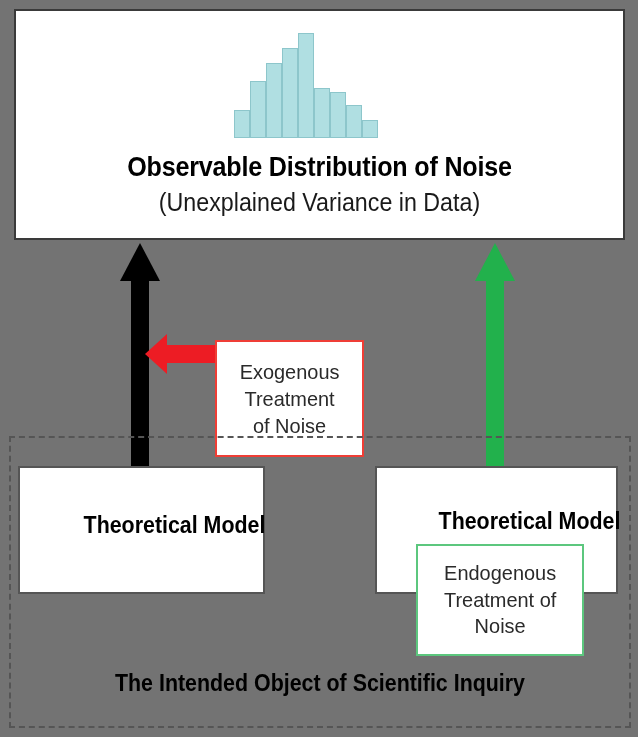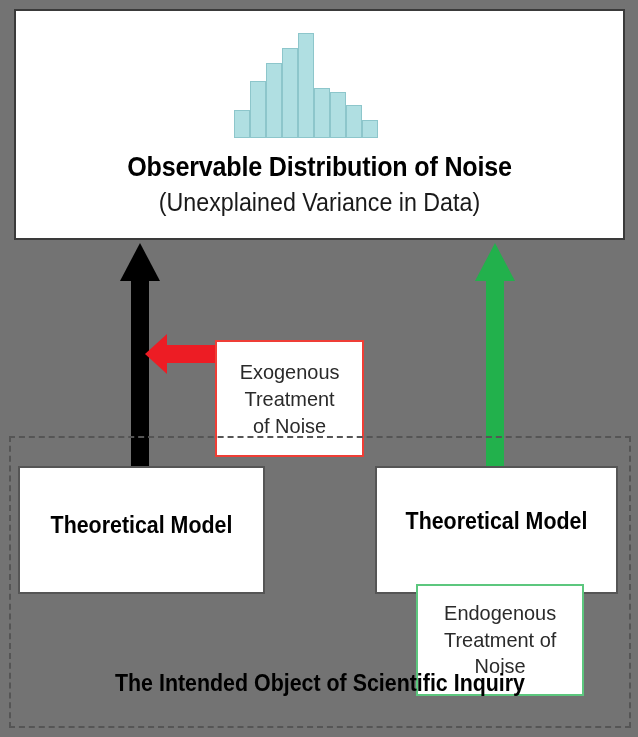--- a/index.html
+++ b/index.html
@@ -169,20 +169,21 @@
     box-sizing: border-box;
     background: transparent;
   }
 
   
   .model-box {
     position: absolute;
     border: 2px solid #555555;
     box-sizing: border-box;
     background: #ffffff;
+    padding-left: 33px;
   }
   .model-box.left {
     left: 18px;
     top: 466px;
     width: 247px;
     height: 128px;
   }
   .model-box.right {
     left: 375px;
     top: 466px;
@@ -207,21 +208,20 @@
     left: 416px;
     top: 544px;
     width: 168px;
     height: 112px;
     border: 2px solid #5cc77e;
     box-sizing: border-box;
     background: #ffffff;
     display: flex;
     align-items: center;
     justify-content: center;
-    margin-top: 40px;
   }
   .green-box .label {
     font-size: 21px;
     line-height: 1.28;
     text-align: center;
     color: #2a2a2a;
     transform: scaleX(0.95);
   }
 
   

